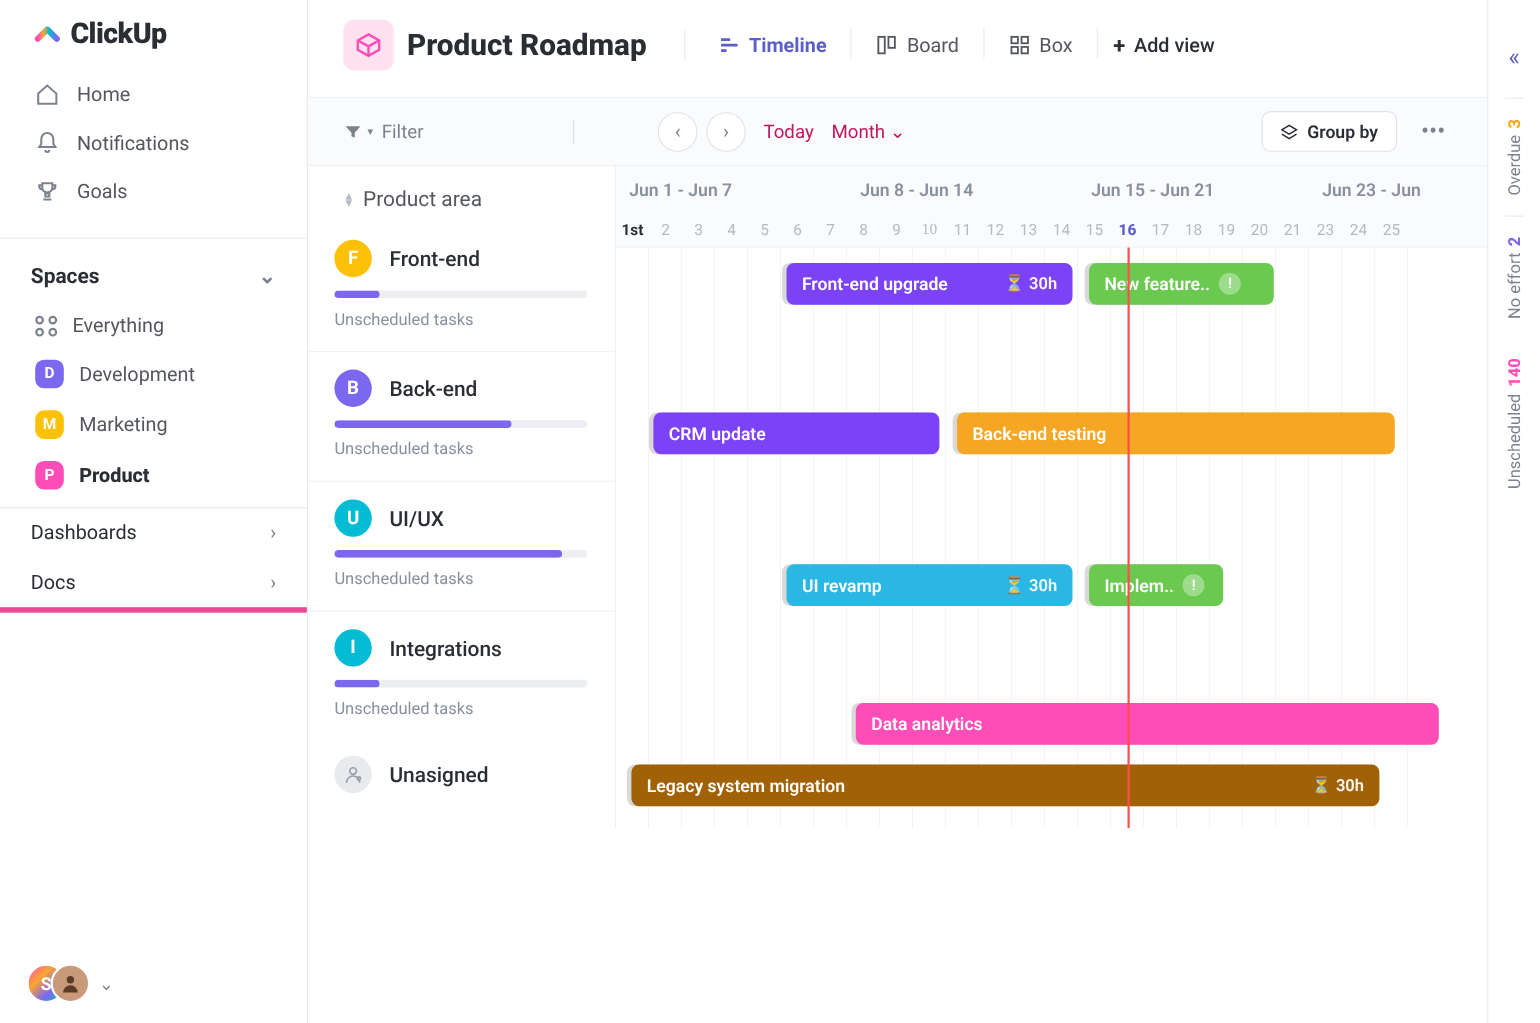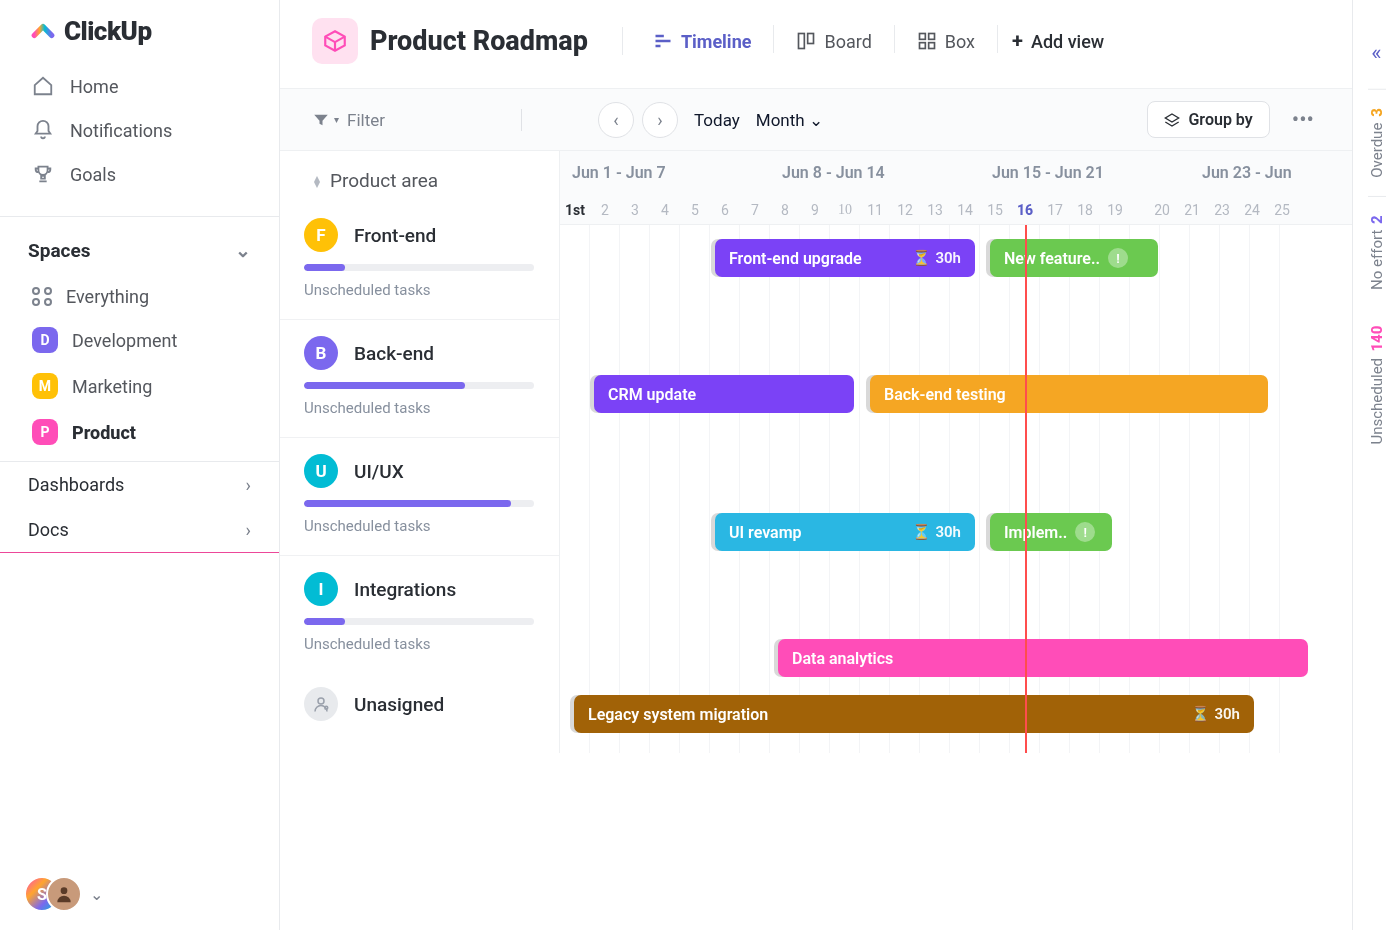--- a/index.html
+++ b/index.html
@@ -49,21 +49,21 @@
 .vsep { width: 1px; height: 28px; background: #e8eaed; margin: 0 10px; }
 .viewtab { display: flex; align-items: center; gap: 8px; padding: 6px 8px; cursor: pointer; font-size: 18px; color: #54575d; }
 .viewtab.active { color: #5b5fc7; font-weight: 700; }
 .viewtab .ico { width: 20px; height: 20px; }
 .addview { display: flex; align-items: center; gap: 8px; font-size: 18px; color: #2a2e34; cursor: pointer; font-weight: 500; }
 
 
 .toolbar { display: flex; align-items: center; padding: 12px 32px; background: #fafbfc; border-top: 1px solid #eef0f2; border-bottom: 1px solid #eef0f2; gap: 16px; }
 .filter-btn { display: flex; align-items: center; gap: 8px; color: #7c828d; font-size: 17px; cursor: pointer; }
 .navcirc { width: 36px; height: 36px; border-radius: 50%; border: 1px solid #e0e2e6; background: #fff; display: flex; align-items: center; justify-content: center; cursor: pointer; color: #7c828d; font-size: 18px; }
-.tool-link { font-size: 17px; color: #0f172a; cursor: pointer; }
+.tool-link { font-size: 17px; color: #be185d; cursor: pointer; }
 .groupby { margin-left: auto; display: flex; align-items: center; gap: 8px; padding: 8px 16px; border: 1px solid #e0e2e6; border-radius: 8px; background: #fff; cursor: pointer; font-size: 16px; font-weight: 600; }
 .dots { color: #7c828d; cursor: pointer; font-size: 22px; padding: 0 6px; }
 
 
 .timeline { display: flex; flex: 1; position: relative; }
 .tl-left { width: 280px; border-right: 1px solid #eef0f2; }
 .groupname-head { padding: 18px 22px 10px 34px; font-size: 19px; color: #54575d; display: flex; align-items: center; gap: 10px; }
 .sort-icon { color: #b4b9c2; font-size: 12px; display: flex; flex-direction: column; line-height: 6px; }
 
 .group-row { padding: 16px 24px 20px 24px; border-bottom: 1px solid #f0f1f3; }
@@ -176,21 +176,21 @@
       <div class="space-item active">
         <span class="space-dot" style="background:#ff4db8">P</span>
         <span>Product</span>
       </div>
     </div>
 
     <div class="section-row">
       <span>Dashboards</span>
       <span class="chev">›</span>
     </div>
-    <div class="section-row" style="border-top:none;border-bottom:1px solid #ec4899">
+    <div class="section-row" style="border-top:none;border-bottom:5px solid #ec4899">
       <span>Docs</span>
       <span class="chev">›</span>
     </div>
 
     <div class="sidebar-footer">
       <div class="avatar-stack">
         <div class="avatar-circle one">S</div>
         <div class="avatar-circle two">
             <svg width="20" height="20" viewBox="0 0 24 24" fill="#5a3b28">
               <circle cx="12" cy="8" r="4"></circle>
@@ -365,21 +365,21 @@
                 <div class="daycell" style="width: 30px; font-family: Liberation Serif, serif;">10</div>
                 <div class="daycell" style="width: 30px;">11</div>
                 <div class="daycell" style="width: 30px;">12</div>
                 <div class="daycell" style="width: 30px;">13</div>
                 <div class="daycell" style="width: 30px;">14</div>
                 <div class="daycell" style="width: 30px;">15</div>
                 <div class="daycell today-mark" style="width: 30px;">16</div>
                 <div class="daycell" style="width: 30px;">17</div>
                 <div class="daycell" style="width: 30px;">18</div>
                 <div class="daycell" style="width: 30px;">19</div>
-                <div class="daycell" style="width: 30px; margin-left: 17px;">20</div>
+                <div class="daycell" style="width: 30px;">20</div>
                 <div class="daycell" style="width: 30px;">21</div>
                 <div class="daycell" style="width: 30px;">23</div>
                 <div class="daycell" style="width: 30px;">24</div>
                 <div class="daycell" style="width: 30px;">25</div>
               </div>
           </div>
           <div class="grid-lines" id="grid-lines">
               <div class="gridcell" style="width: 30px;"></div>
               <div class="gridcell" style="width: 30px;"></div>
               <div class="gridcell" style="width: 30px;"></div>

